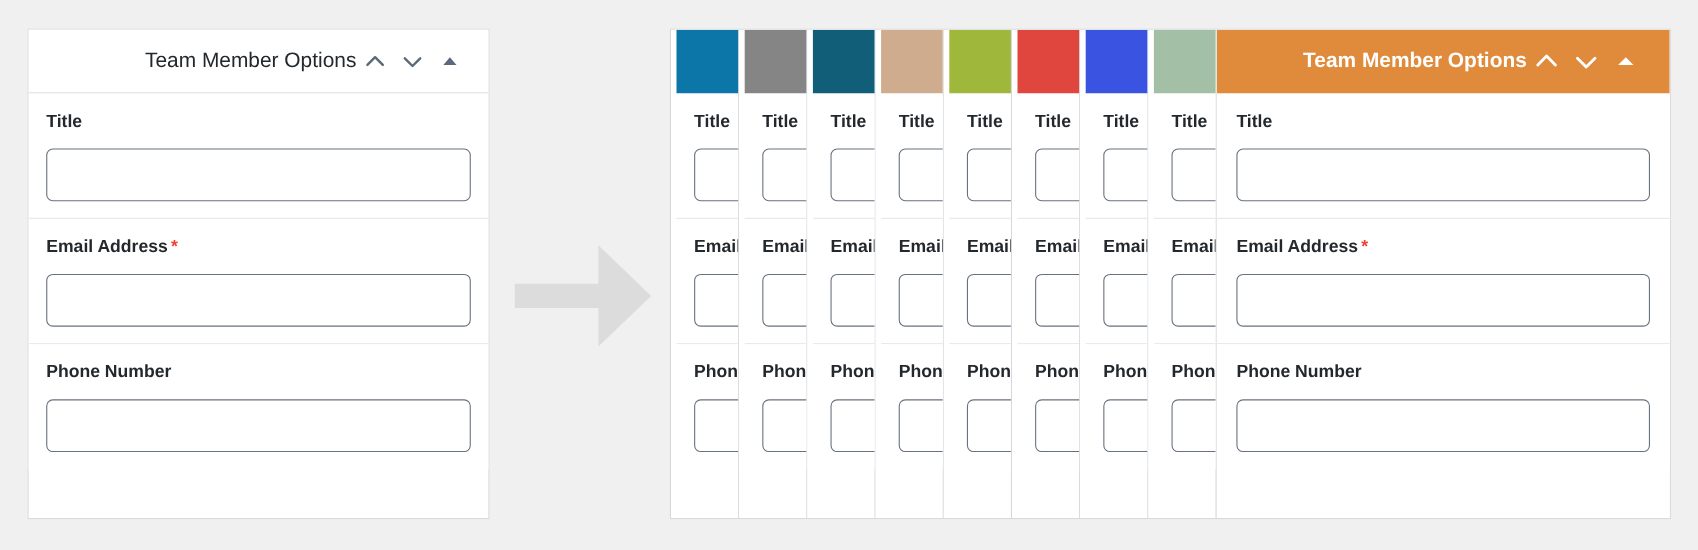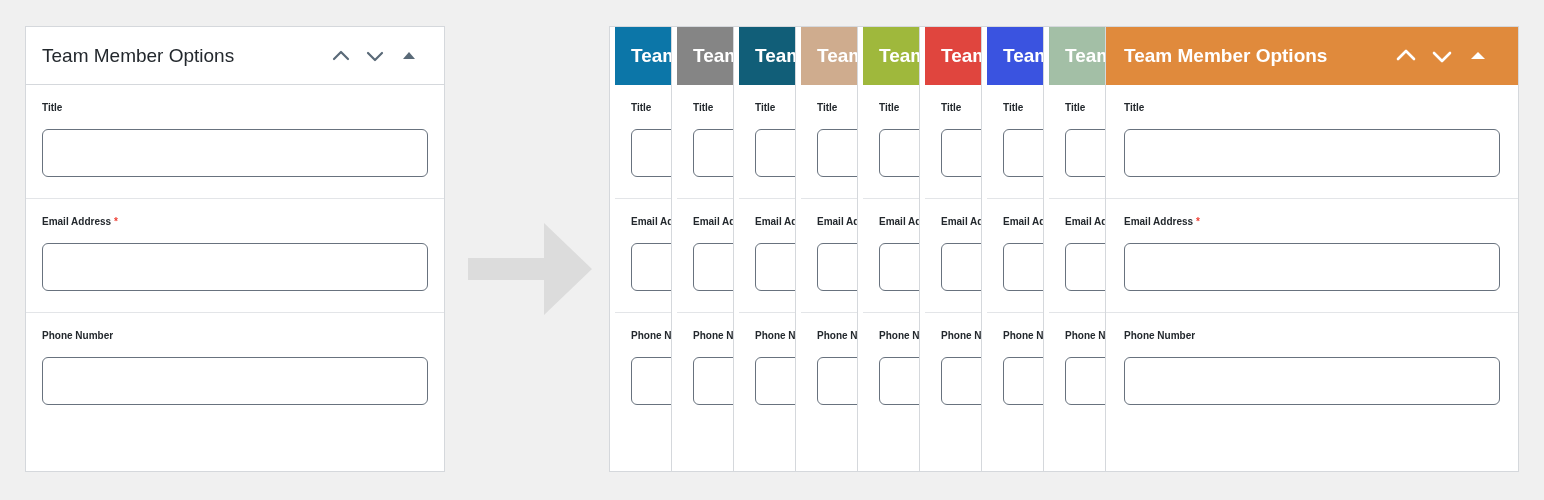--- a/index.html
+++ b/index.html
@@ -30,41 +30,42 @@
     height: 58px;
     border-bottom: 1px solid #d5d8dc;
     background: #ffffff;
   }
   .panel-header .panel-title {
     font-size: 19px;
     color: #23282d;
     flex: 1 1 auto;
     white-space: nowrap;
     overflow: hidden;
+    text-align: right;
   }
   .header-icons {
     display: flex;
     align-items: center;
     flex: 0 0 auto;
   }
   .header-icons .icon {
     display: inline-flex;
     align-items: center;
     justify-content: center;
   }
 
   .field-block {
     box-sizing: border-box;
     padding: 18px 16px 20px 16px;
     border-bottom: 1px solid #e3e5e8;
     background: #ffffff;
   }
   .field-block:last-child { border-bottom: none; }
   .field-label {
-    font-size: 10px;
+    font-size: 16px;
     font-weight: bold;
     color: #23282d;
     white-space: nowrap;
     margin-bottom: 16px;
     line-height: 1;
   }
   .req-star {
     color: #ef4136;
     font-weight: bold;
     margin-left: 3px;

